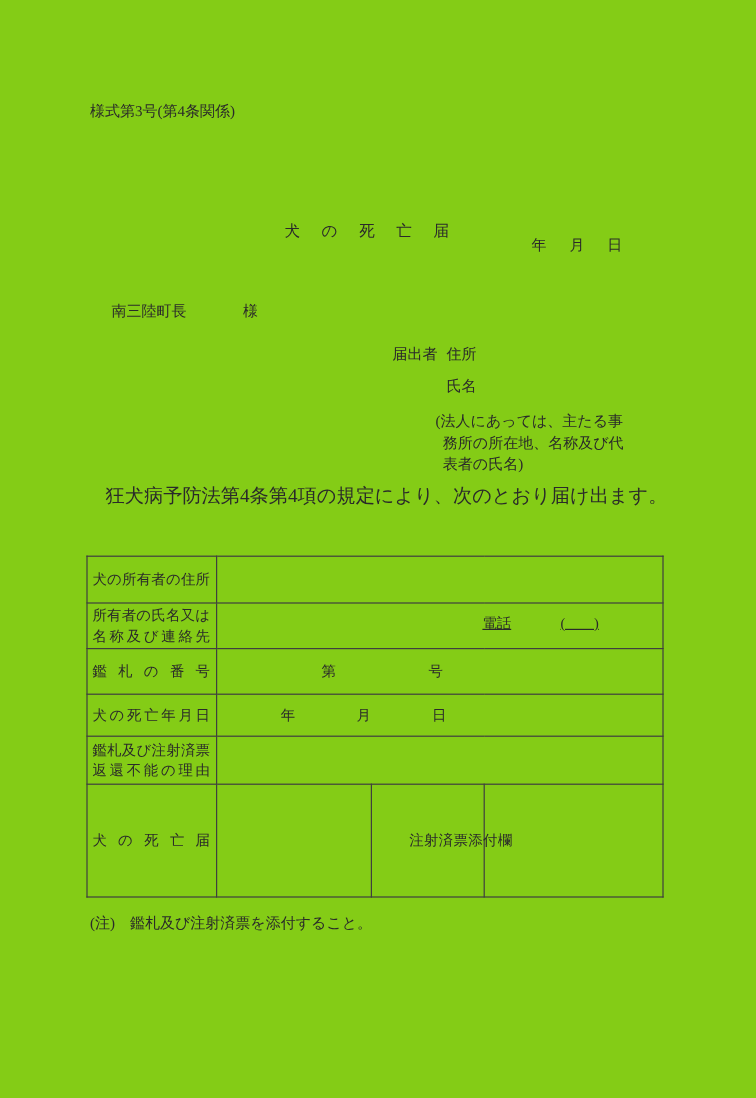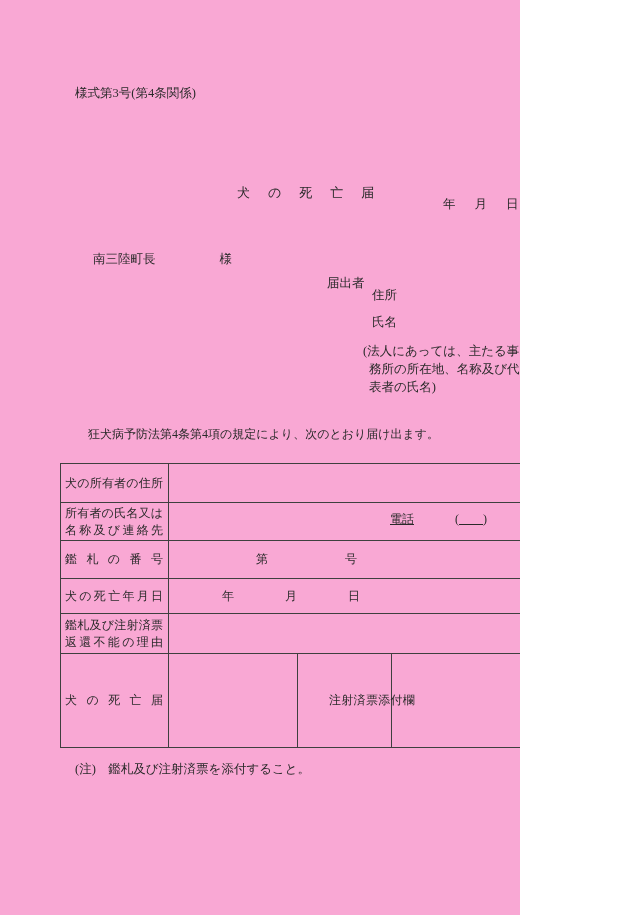--- a/index.html
+++ b/index.html
@@ -2,49 +2,49 @@
 <html><head>
 <meta charset="utf-8">
 <style>
   html, body {
     margin: 0;
     padding: 0;
     background: #ffffff;
   }
   .page {
     position: relative;
-    width: 520px;
+    width: 630px;
     height: 915px;
-    background: #f9a8d4;
+    background: #84cc16;
     color: #2a2a2a;
     font-family: "Liberation Serif", "DejaVu Serif", serif;
     font-size: 12.5px;
     overflow: hidden;
   }
   .abs { position: absolute; line-height: 1.15; }
 
   .form-number { left: 75px; top: 86px; }
   .form-title  { left: 237px; top: 146px; font-size: 13px; letter-spacing: 18px; white-space: nowrap; margin-top: 40px; }
   .date-line   { left: 443px; top: 197px; display: flex; gap: 19px; }
-  .addressee   { left: 93px; top: 252px; display: flex; gap: 17px; }
+  .addressee   { left: 93px; top: 252px; display: flex; }
   .addressee .honorific { margin-left: 47px; }
 
-  .declarant-label { left: 327px; top: 276px; }
+  .declarant-label { left: 327px; top: 288px; }
   .address-label   { left: 372px; top: 288px; }
   .name-label      { left: 372px; top: 316px; font-family: Liberation Mono, monospace; }
   .corporate-note  { left: 369px; top: 342px; width: 165px;
                      white-space: pre-line; line-height: 18.2px;
                      text-indent: -6px; }
 
-  .intro { left: 88px; top: 428px; font-size: 12px; white-space: nowrap; font-family: Liberation Serif, serif; }
+  .intro { left: 88px; top: 405px; font-size: 16px; white-space: nowrap; font-family: Liberation Serif, serif; }
   .note  { left: 75px; top: 762px; }
 
   table.form-table {
     position: absolute;
-    left: 60px; top: 463px;
+    left: 72px; top: 463px;
     width: 480px;
     border-collapse: collapse;
     table-layout: fixed;
   }
   table.form-table td {
     border: 1px solid #3f3f3f;
     padding: 0;
     vertical-align: middle;
     font-size: 12px;
   }

